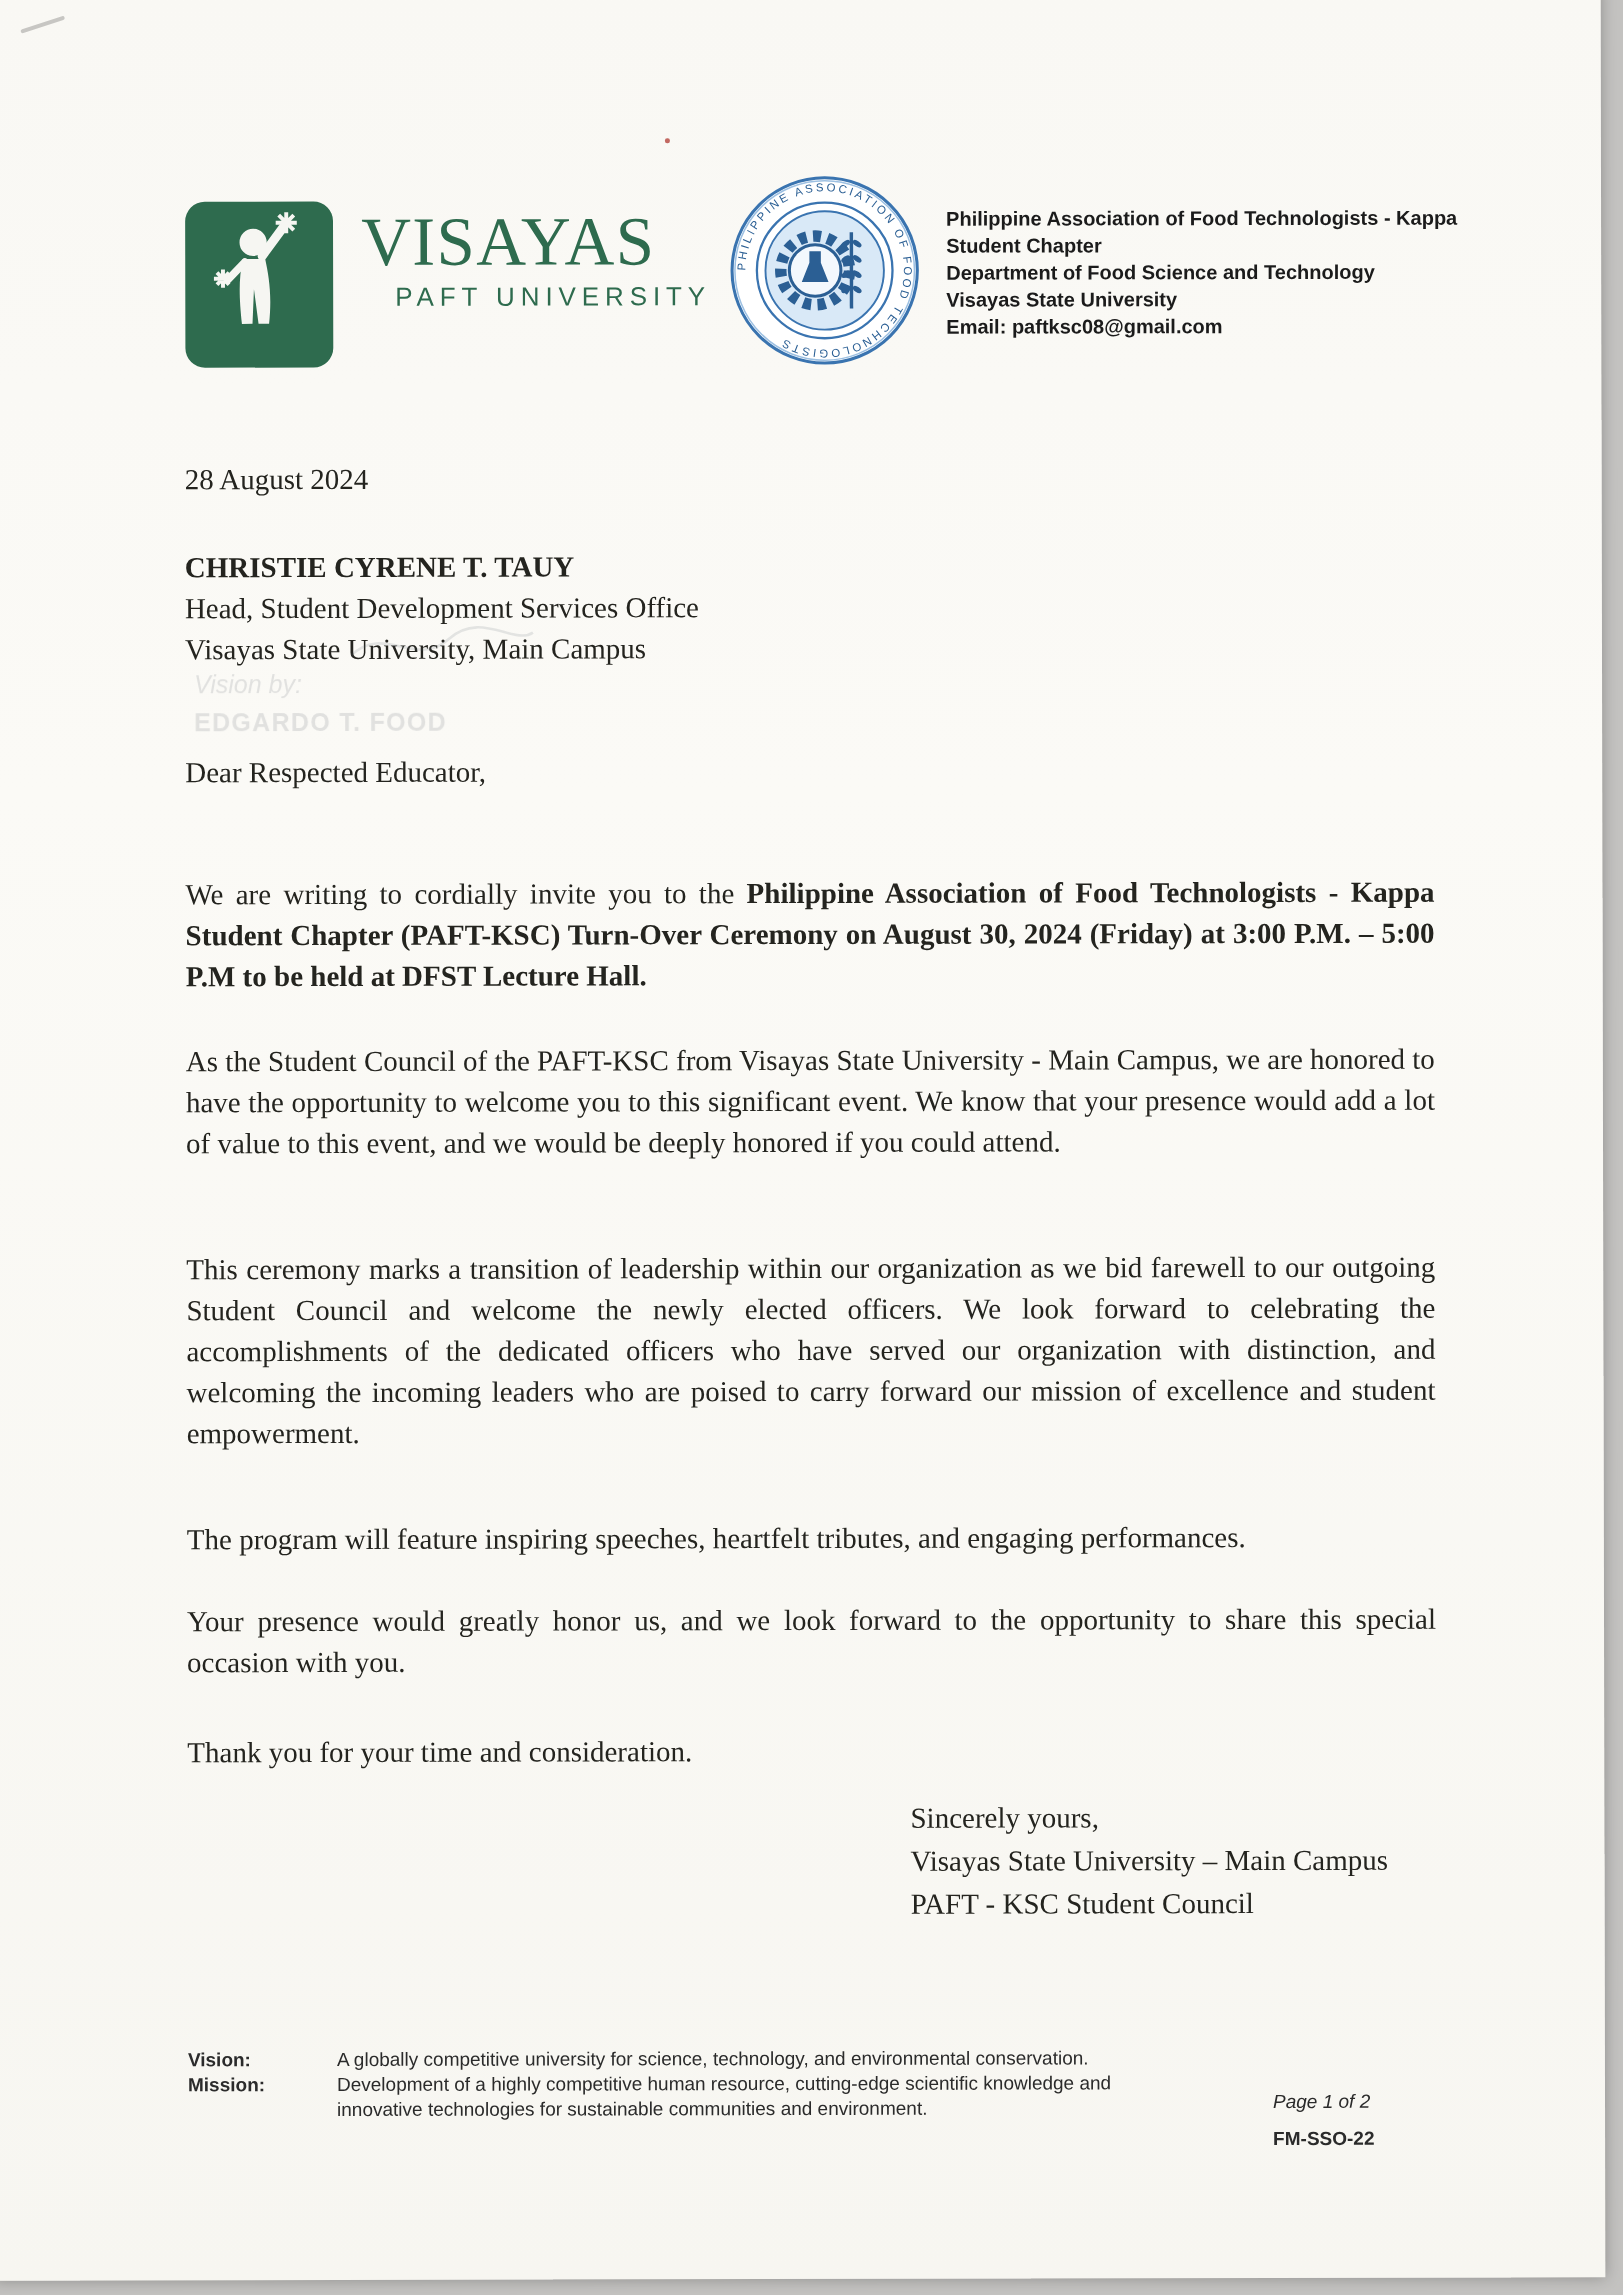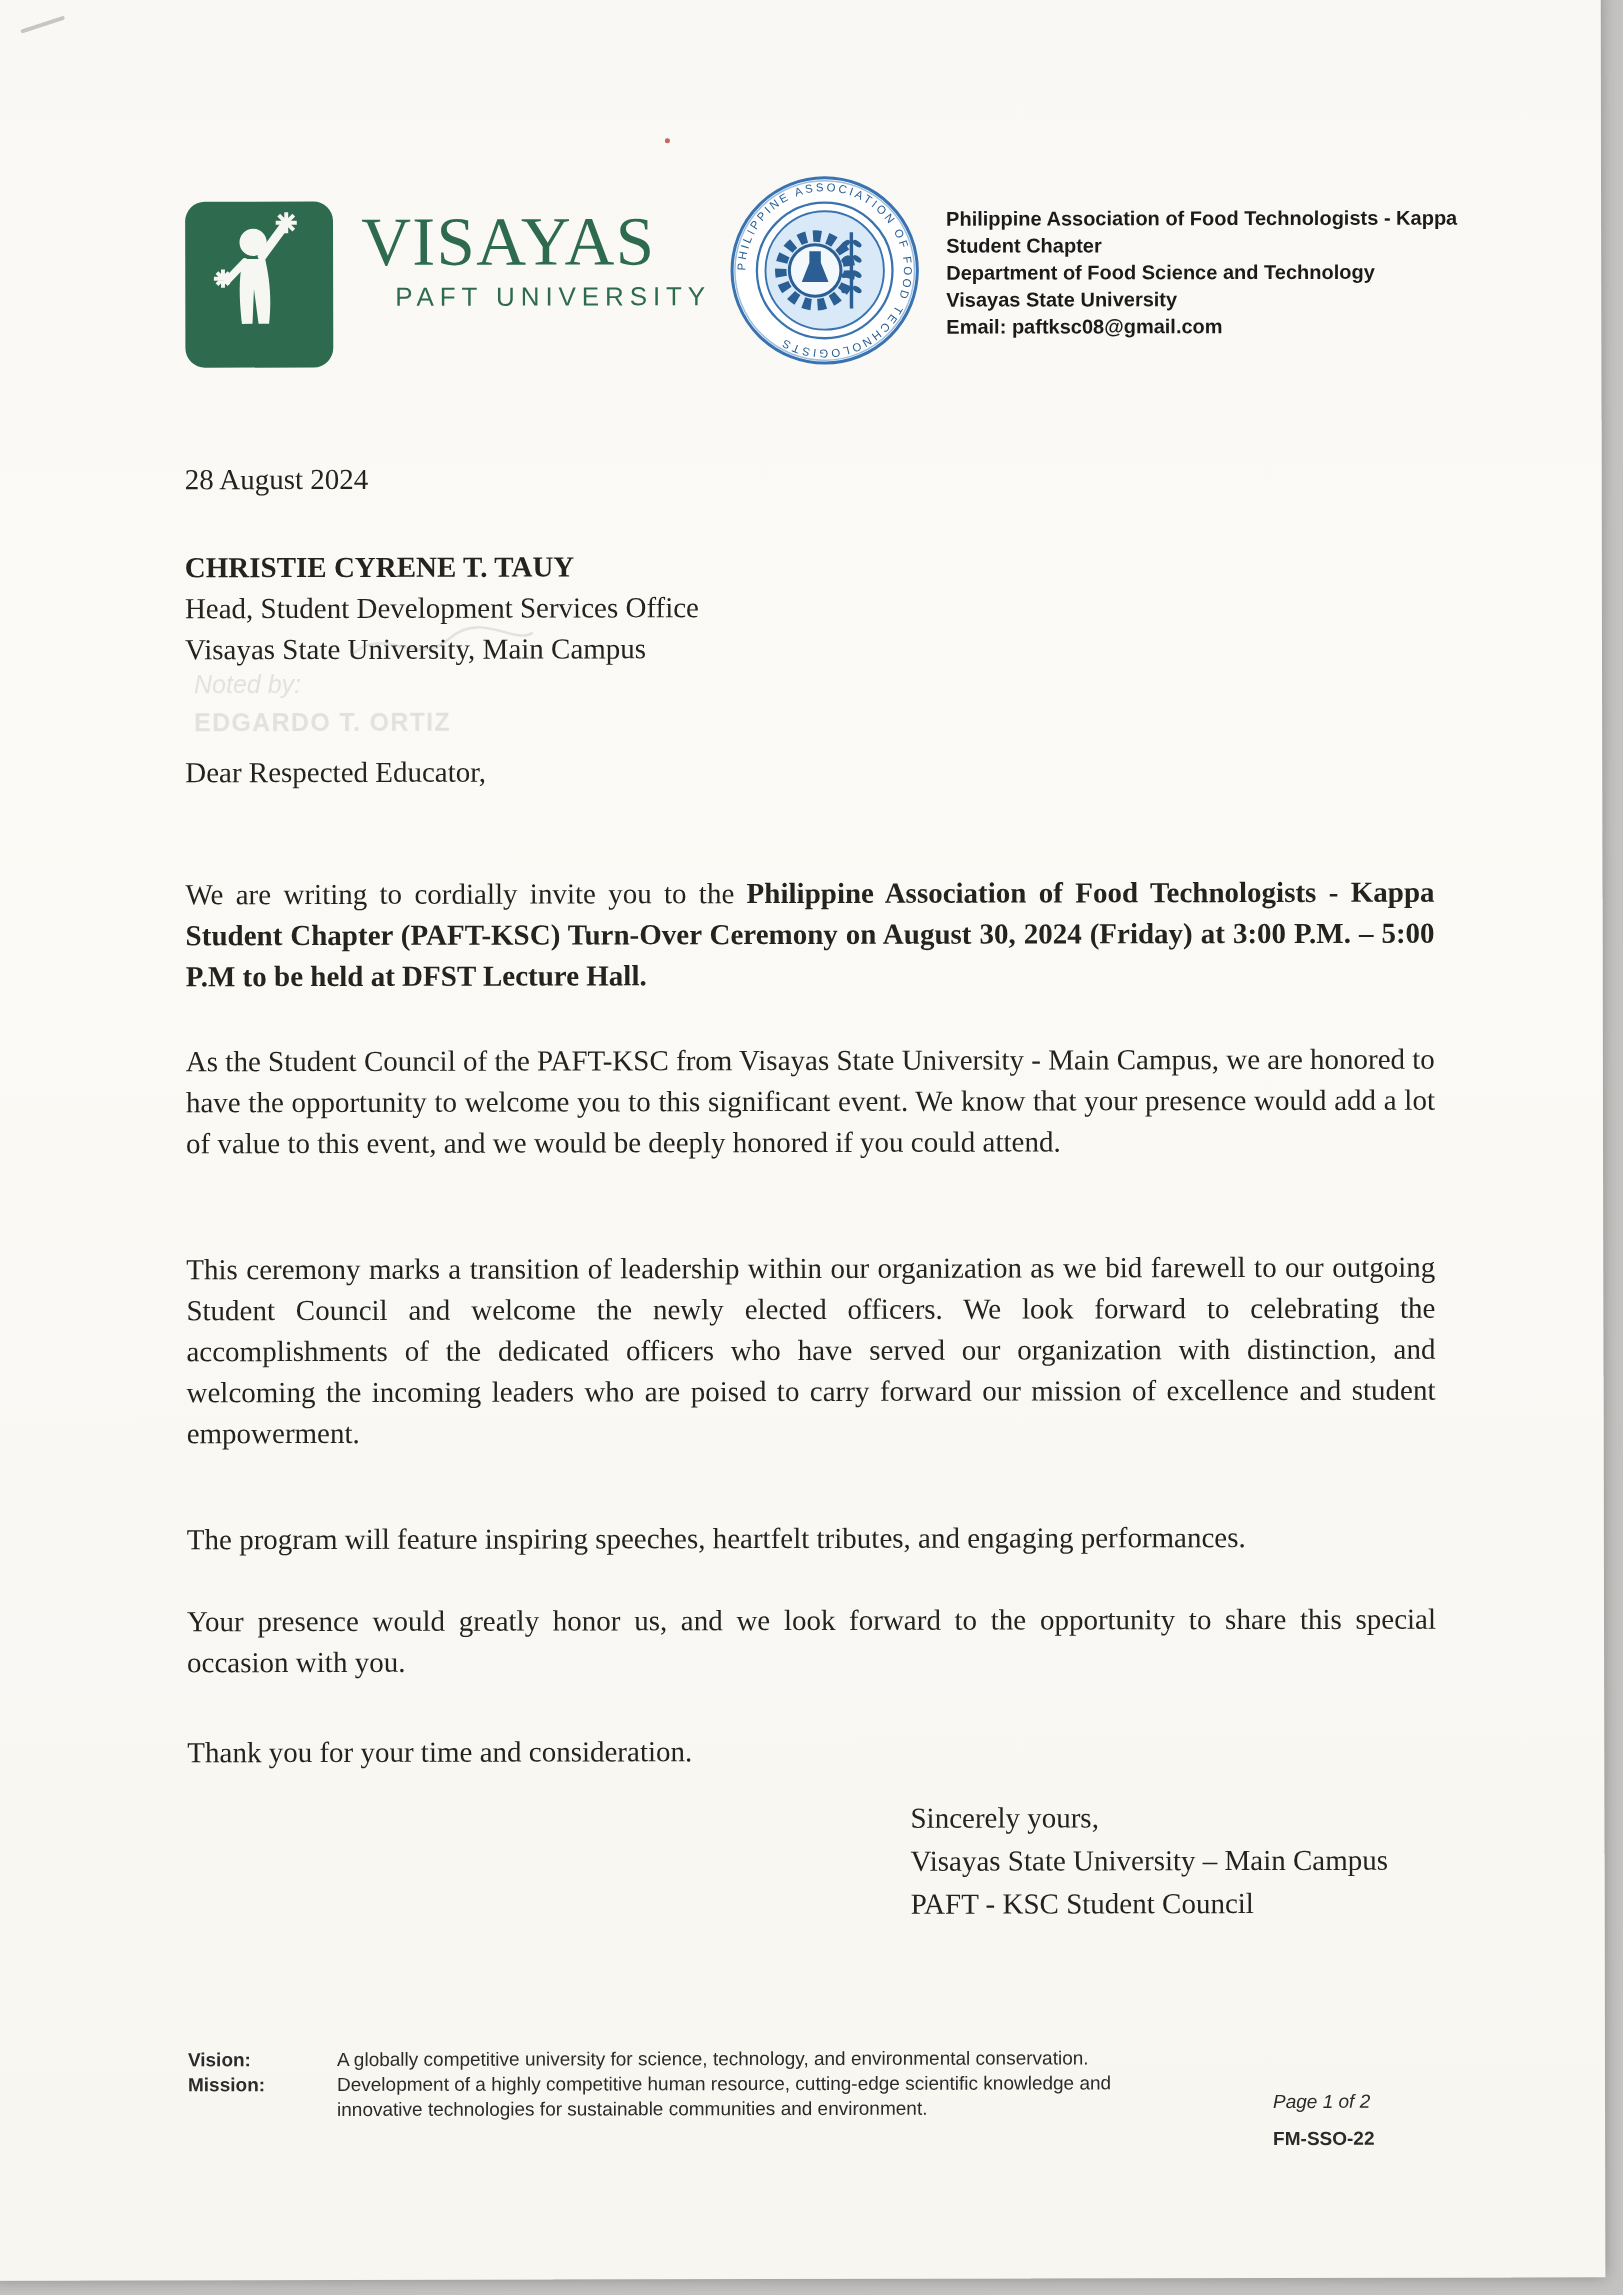--- a/index.html
+++ b/index.html
@@ -138,22 +138,22 @@
 
   <div class="ltr recipient">
     <div class="rname">CHRISTIE CYRENE T. TAUY</div>
     <div>Head, Student Development Services Office</div>
     <div>Visayas State University, Main Campus</div>
   </div>
 
   <svg class="ghost-squiggle" width="196" height="52" viewBox="0 0 300 80">
     <path d="M10 55 C 60 5, 110 75, 160 30 S 260 40, 290 20" stroke="#5a6470" stroke-width="4" fill="none"></path>
   </svg>
-  <div class="ghost ghost1">Noted by:</div>
-  <div class="ghost ghost2">EDGARDO T. ORTIZ</div>
+  <div class="ghost ghost1">Vision by:</div>
+  <div class="ghost ghost2">EDGARDO T. FOOD</div>
 
   <div class="ltr salutation">Dear Respected Educator,</div>
 
   <p class="ltr para p1"><span>We are writing to cordially invite you to the </span><strong>Philippine Association of Food Technologists - Kappa Student Chapter (PAFT-KSC) Turn-Over Ceremony on August 30, 2024 (Friday) at 3:00 P.M. – 5:00 P.M  to be held at DFST Lecture Hall.</strong></p>
 
   <p class="ltr para p2">As the Student Council of the PAFT-KSC from Visayas State University - Main Campus, we are honored to have the opportunity to welcome you to this significant event. We know that your presence would add a lot of value to this event, and we would be deeply honored if you could attend.</p>
 
   <p class="ltr para p3">This ceremony marks a transition of leadership within our organization as we bid farewell to our outgoing Student Council and welcome the newly elected officers. We look forward to celebrating the accomplishments of the dedicated officers who have served our organization with distinction, and welcoming the incoming leaders who are poised to carry forward our mission of excellence and student empowerment.</p>
 
   <p class="ltr para p4">The program will feature inspiring speeches, heartfelt tributes, and engaging performances.</p>

